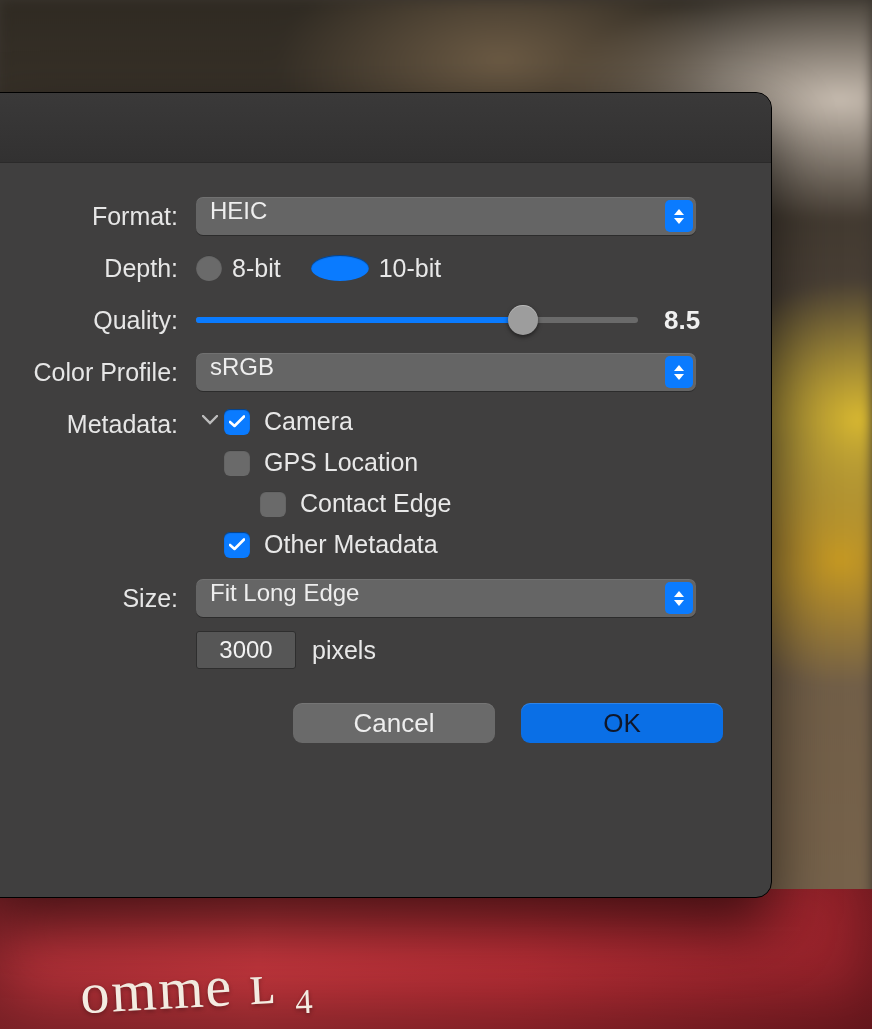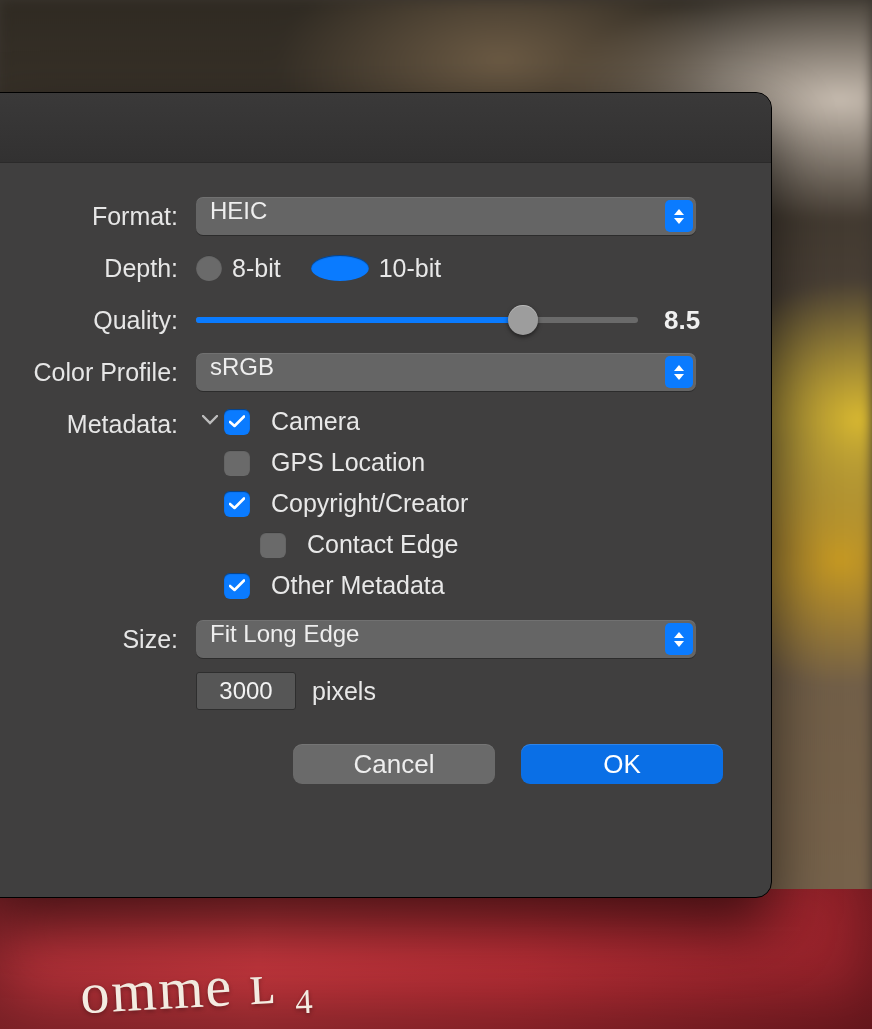--- a/index.html
+++ b/index.html
@@ -104,21 +104,21 @@
   .slider { position:relative; flex:1; height:30px; }
   .track { position:absolute; left:0; right:0; top:50%; height:6px; margin-top:-3px; border-radius:3px; background:#6a6a6a; }
   .fill  { position:absolute; left:0; top:50%; height:6px; margin-top:-3px; border-radius:3px; background:#0a7bff; }
   .thumb { position:absolute; top:50%; width:30px; height:30px; margin:-15px 0 0 -15px; border-radius:50%;
            background:#9d9d9d; box-shadow: inset 0 1px 0 rgba(255,255,255,.3), 0 2px 4px rgba(0,0,0,.5); }
   .qval  { font-size:26px; color:#f0f0f0; width:42px;font-weight:bold; }
 
   
   .meta-col { display:flex; flex-direction:column; gap:12px; padding-top:2px; }
   .disclose { flex:0 0 28px; display:flex; align-items:flex-start; justify-content:center; padding-top:10px; }
-  .ck-row { display:flex; align-items:center; gap:21px; font-size:25px; }
+  .ck-row { display:flex; align-items:center; gap:14px; font-size:25px; }
   .ck-row.indent { margin-left:36px; }
   .ck {
     width:26px; height:26px; border-radius:6px; background:#6a6a6a;
     box-shadow: inset 0 1px 1px rgba(0,0,0,.5);
     display:flex; align-items:center; justify-content:center;
   }
   .ck.on { background:#0a7bff; }
   .ck.on svg { display:block; }
   .ck svg { display:none; }
 
@@ -132,21 +132,21 @@
   .unit { margin-left:16px; font-size:25px; }
 
   
   .btnbar { display:flex; gap:26px; justify-content:flex-end; padding:0 48px 0 0; margin-top:34px; }
   .btn {
     min-width:202px; height:40px; border-radius:9px;
     display:flex; align-items:center; justify-content:center;
     font-size:26px; cursor:default;
   }
   .btn.secondary { background:#6a6a6a; color:#eee; box-shadow: inset 0 1px 0 rgba(255,255,255,.08); }
-  .btn.primary   { background:#0a6fe6; color:#ffffff; box-shadow: inset 0 1px 0 rgba(255,255,255,.15); }
+  .btn.primary   { background:#0a6fe6; color:#0f172a; box-shadow: inset 0 1px 0 rgba(255,255,255,.15); }
 
   .spacer-h { height:12px; }
 </style>
 </head>
 <body>
 
 <div class="backdrop"></div>
 <div class="book">
   <div class="scrawl">omme  ʟ ₄</div>
 </div>
@@ -233,40 +233,32 @@
             </svg>
         </span>
         <span>Camera</span>
       </div>
       <div class="ck-row">
         <span class="ck">
           
         </span>
         <span>GPS Location</span>
       </div>
+      <div class="ck-row indent">
+        <span class="ck">
+          
+        </span>
+        <span>Contact Edge</span>
+      </div>
       <div class="ck-row">
         <span class="ck on">
           <svg width="16" height="13" viewBox="0 0 16 13">
               <path d="M1 7 L5.5 11 L15 1.5" stroke="#fff" stroke-width="2.6" fill="none" stroke-linecap="round" stroke-linejoin="round"></path>
             </svg>
         </span>
-        <span>Copyright/Creator</span>
-      </div>
-      <div class="ck-row indent">
-        <span class="ck">
-          
-        </span>
-        <span>Contact Edge</span>
-      </div>
-      <div class="ck-row">
-        <span class="ck on">
-          <svg width="16" height="13" viewBox="0 0 16 13">
-              <path d="M1 7 L5.5 11 L15 1.5" stroke="#fff" stroke-width="2.6" fill="none" stroke-linecap="round" stroke-linejoin="round"></path>
-            </svg>
-        </span>
         <span>Other Metadata</span>
       </div>
     </div>
   </div>
 
   <div class="spacer-h" style="height:6px"></div>
 
   <div class="row">
     <div class="lab">Size:</div>
     <div class="ctrl">

